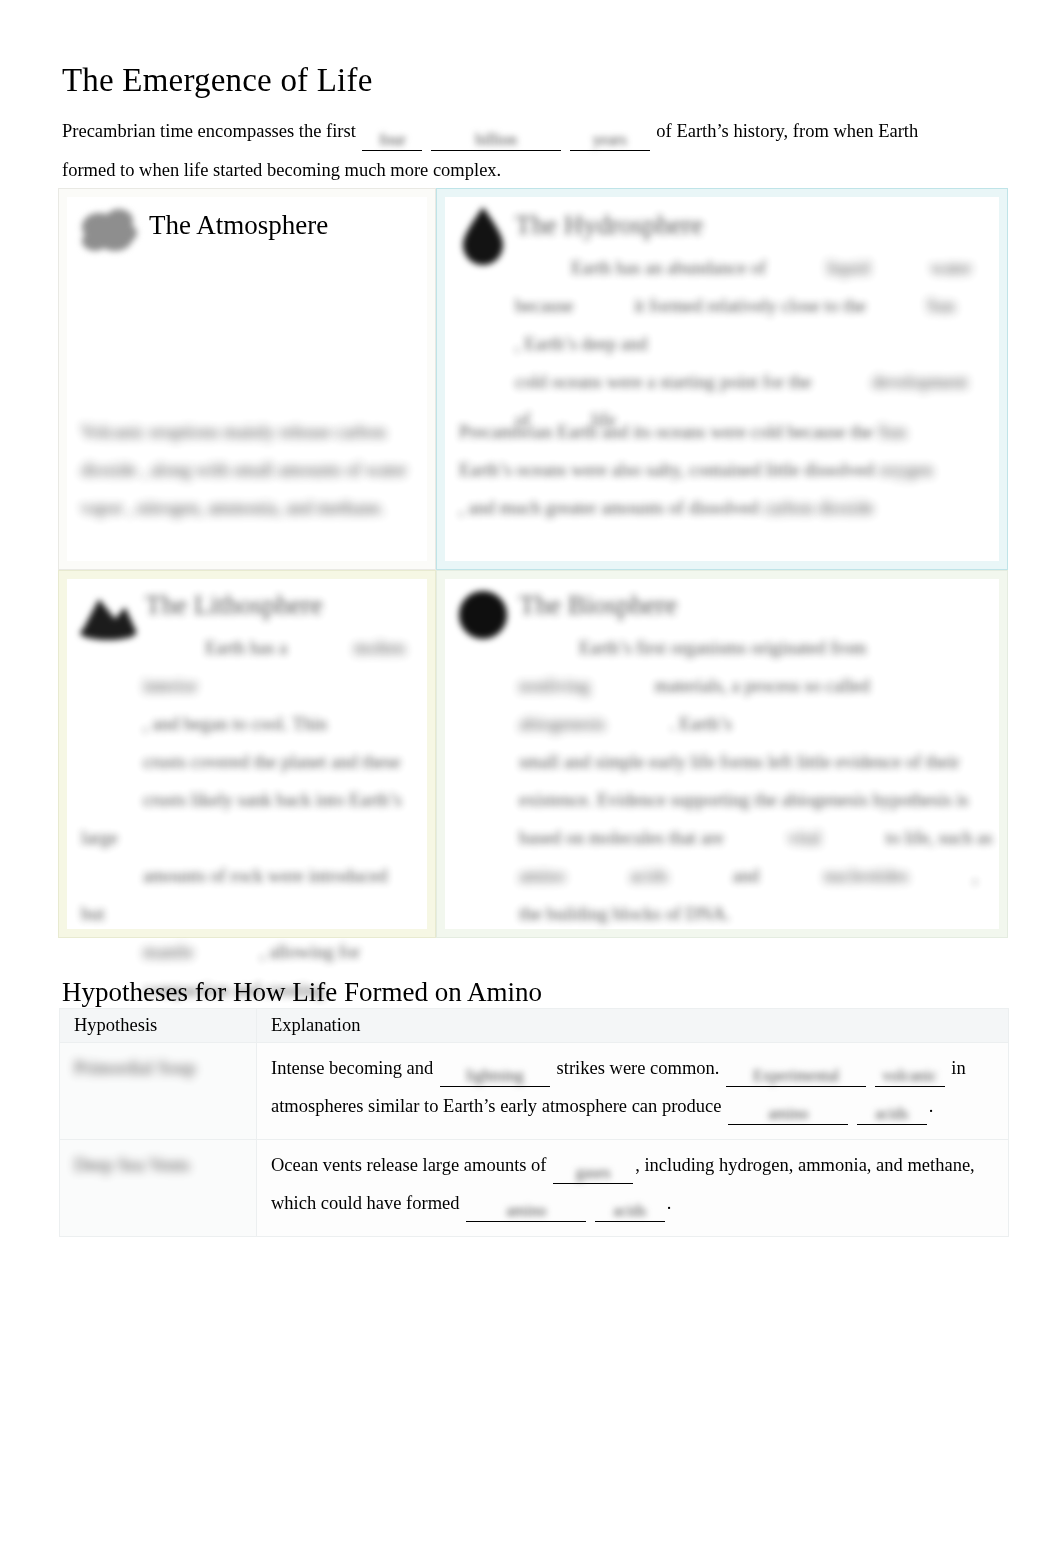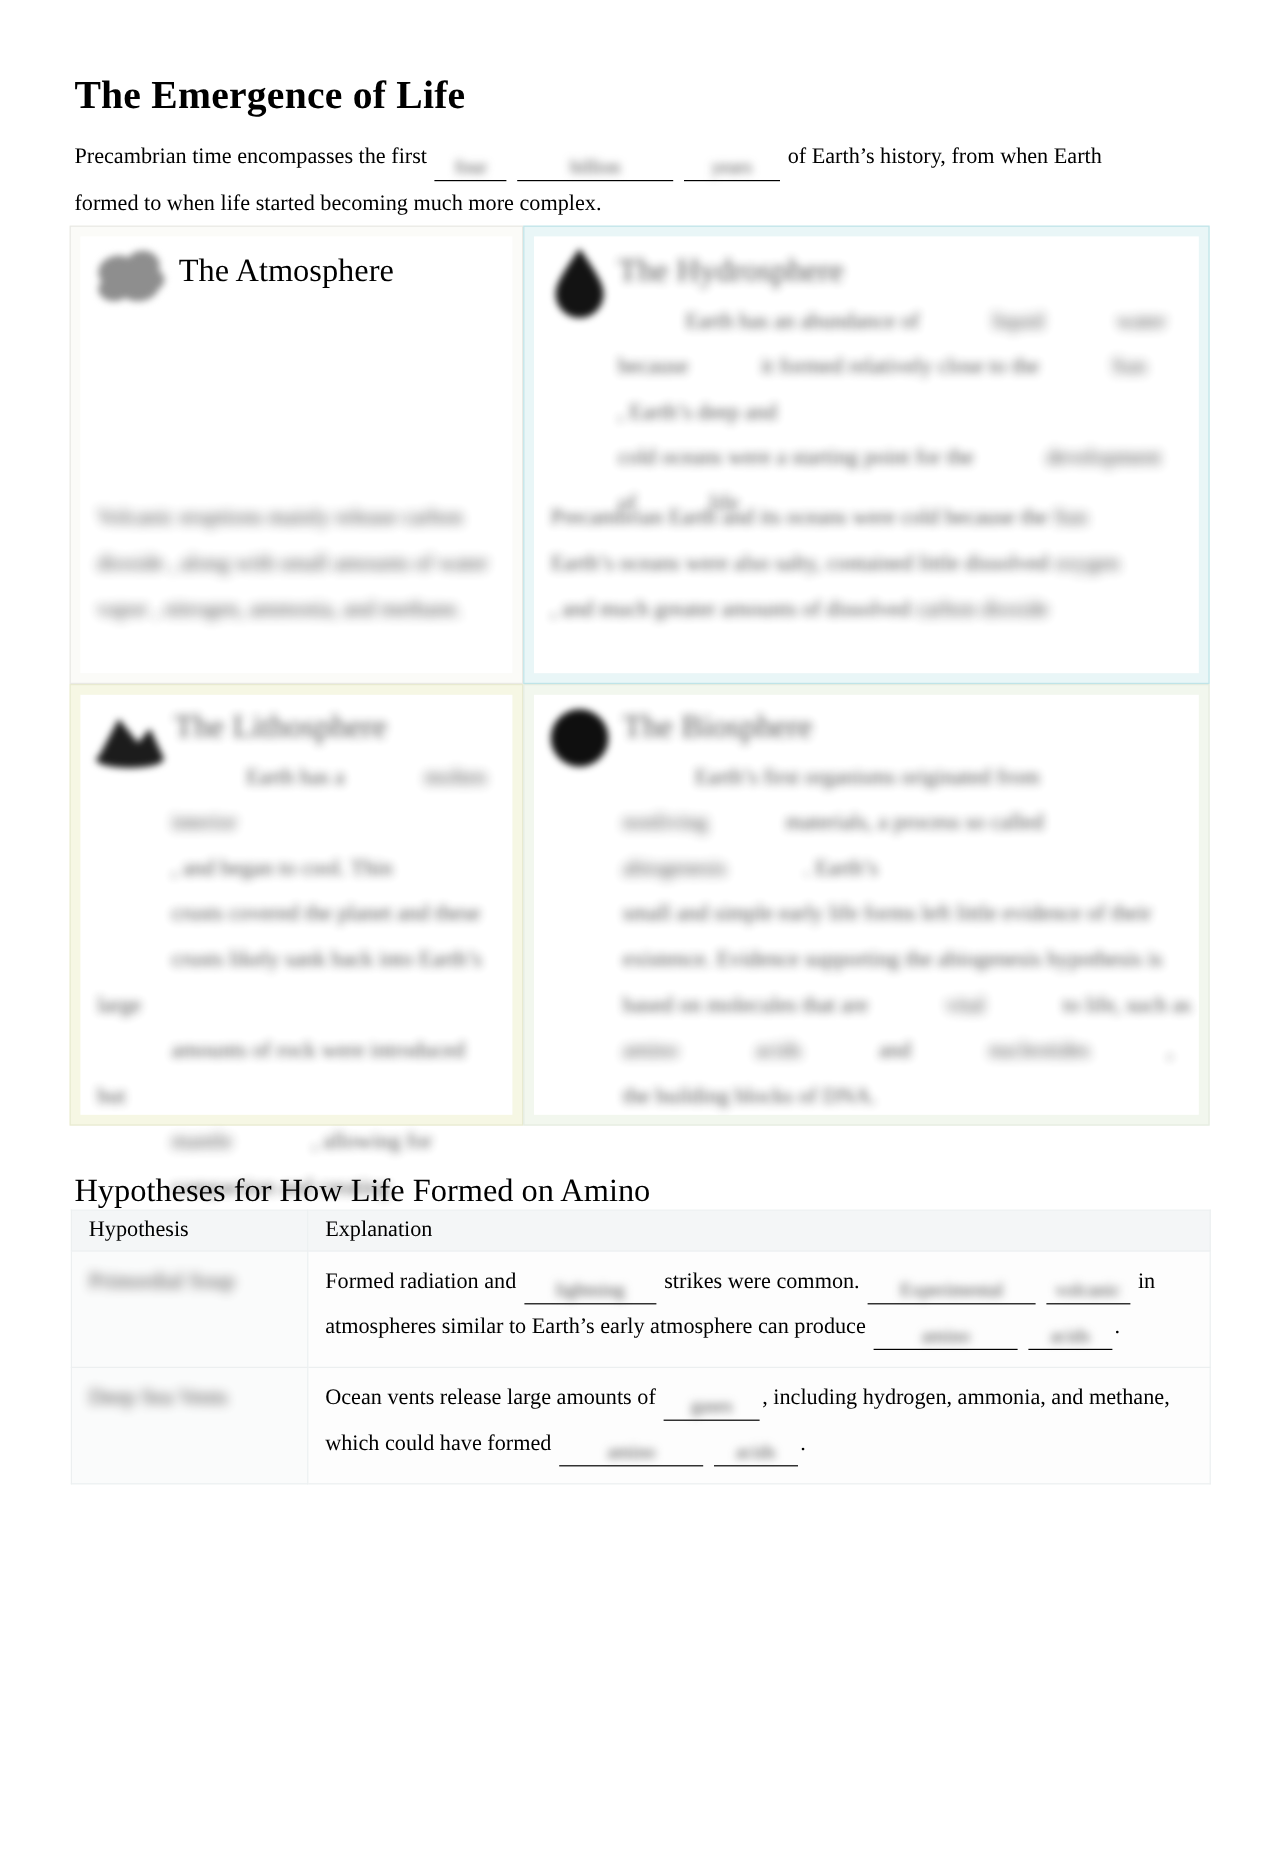--- a/index.html
+++ b/index.html
@@ -8,21 +8,21 @@
     font-family:"Liberation Serif","DejaVu Serif",serif;
     color:#000;
     position:relative;
     overflow:hidden;
   }
   .page{position:absolute;left:0;top:0;width:1062px;height:1561px;}
 
   
   .h1{
     position:absolute;left:62px;top:60px;
-    font-size:33px;line-height:40px;font-weight:700;
+    font-size:33px;line-height:40px;font-weight:400;
     letter-spacing:.2px;
   }
   .intro{
     position:absolute;left:62px;top:112px;width:905px;
     font-size:18.5px;line-height:39px;
   }
   .h2{
     position:absolute;left:62px;top:975px;
     font-size:27px;line-height:34px;font-weight:400;
   }
@@ -245,21 +245,21 @@
         <th>Explanation</th>
       </tr>
     </thead>
     <tbody>
 
       <tr>
         <td class="colh">
           <span class="bl hard">Primordial Soup</span>
         </td>
         <td>
-          <span>Formed radiation and</span>
+          <span>Intense becoming and</span>
           <span class="blank w110"><span class="ans">lightning</span></span>
           <span>strikes were common.</span>
           <span class="blank w140"><span class="ans">Experimental</span></span>
           <span class="blank w70"><span class="ans">volcanic</span></span>
           <span>in atmospheres similar to Earth’s early atmosphere can produce</span>
           <span class="blank w120"><span class="ans">amino</span></span>
           <span class="blank w70"><span class="ans">acids</span></span><span>.</span>
         </td>
       </tr>
 

